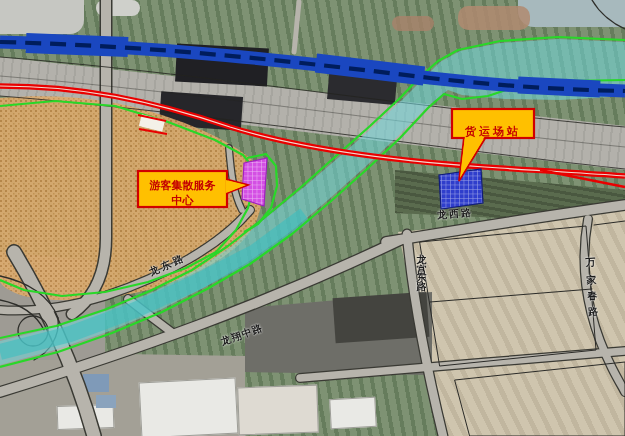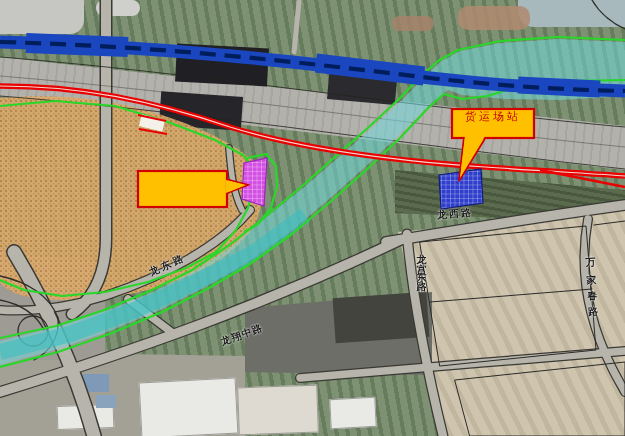--- a/index.html
+++ b/index.html
@@ -36,22 +36,22 @@
       background:
       repeating-linear-gradient(64deg, rgba(90,75,50,.12) 0 5px, transparent 5px 13px),#cfc5ae;}
   .blk{position:absolute;}
   .bldg{background:#202024;}
   .wh{background:#e9e9e5;border:1px solid #9d9d97;}
   
   .rlabel{position:absolute;color:#1d1d1d;font-size:10px;font-weight:bold;white-space:nowrap;
       text-shadow:0 0 2px rgba(255,255,255,.75),0 0 2px rgba(255,255,255,.6);}
   .rlabel.vert{writing-mode:vertical-rl;text-orientation:upright;}
   
-  .callout-text{position:absolute;display:flex;flex-direction:column;align-items:center;justify-content:flex-start;
-      color:#c40000;font-weight:normal;line-height:1.3;}
+  .callout-text{position:absolute;display:flex;flex-direction:column;align-items:center;justify-content:flex-end;
+      color:#c40000;font-weight:bold;line-height:1.3;}
   #co1{left:138px;top:171px;width:89px;height:36px;font-size:11px;}
   #co2{left:452px;top:109px;width:82px;height:29px;font-size:11px;letter-spacing:3px;}
   svg{position:absolute;left:0;top:0;}
 </style>
 </head>
 <body>
 
 <div id="stage">
 
   <div class="layer bg-base"></div>
@@ -187,17 +187,21 @@
       <polygon points="465,136 485,136 460,178" fill="#ffc000"></polygon>
     </g>
   </svg>
 
   <div class="rlabel" style="left:148px;top:258px;transform:rotate(-24deg);letter-spacing:3px;">龙东路</div>
   <div class="rlabel" style="left:437px;top:207px;transform:rotate(-5deg);letter-spacing:2px;">龙西路</div>
   <div class="rlabel vert" style="left:414px;top:246px;letter-spacing:9px;">龙宫东路</div>
   <div class="rlabel vert" style="left:584px;top:250px;letter-spacing:16px;transform:rotate(-3deg);">万家春路</div>
   <div class="rlabel" style="left:220px;top:328px;transform:rotate(-20deg);letter-spacing:1px;">龙翔中路</div>
 
+  <div class="callout-text" id="co1">
+    <span>游客集散服务</span>
+    <span>中心</span>
+  </div>
   <div class="callout-text" id="co2">
     <span>货运场站</span>
   </div>
 
 </div>
 
 </body></html>

